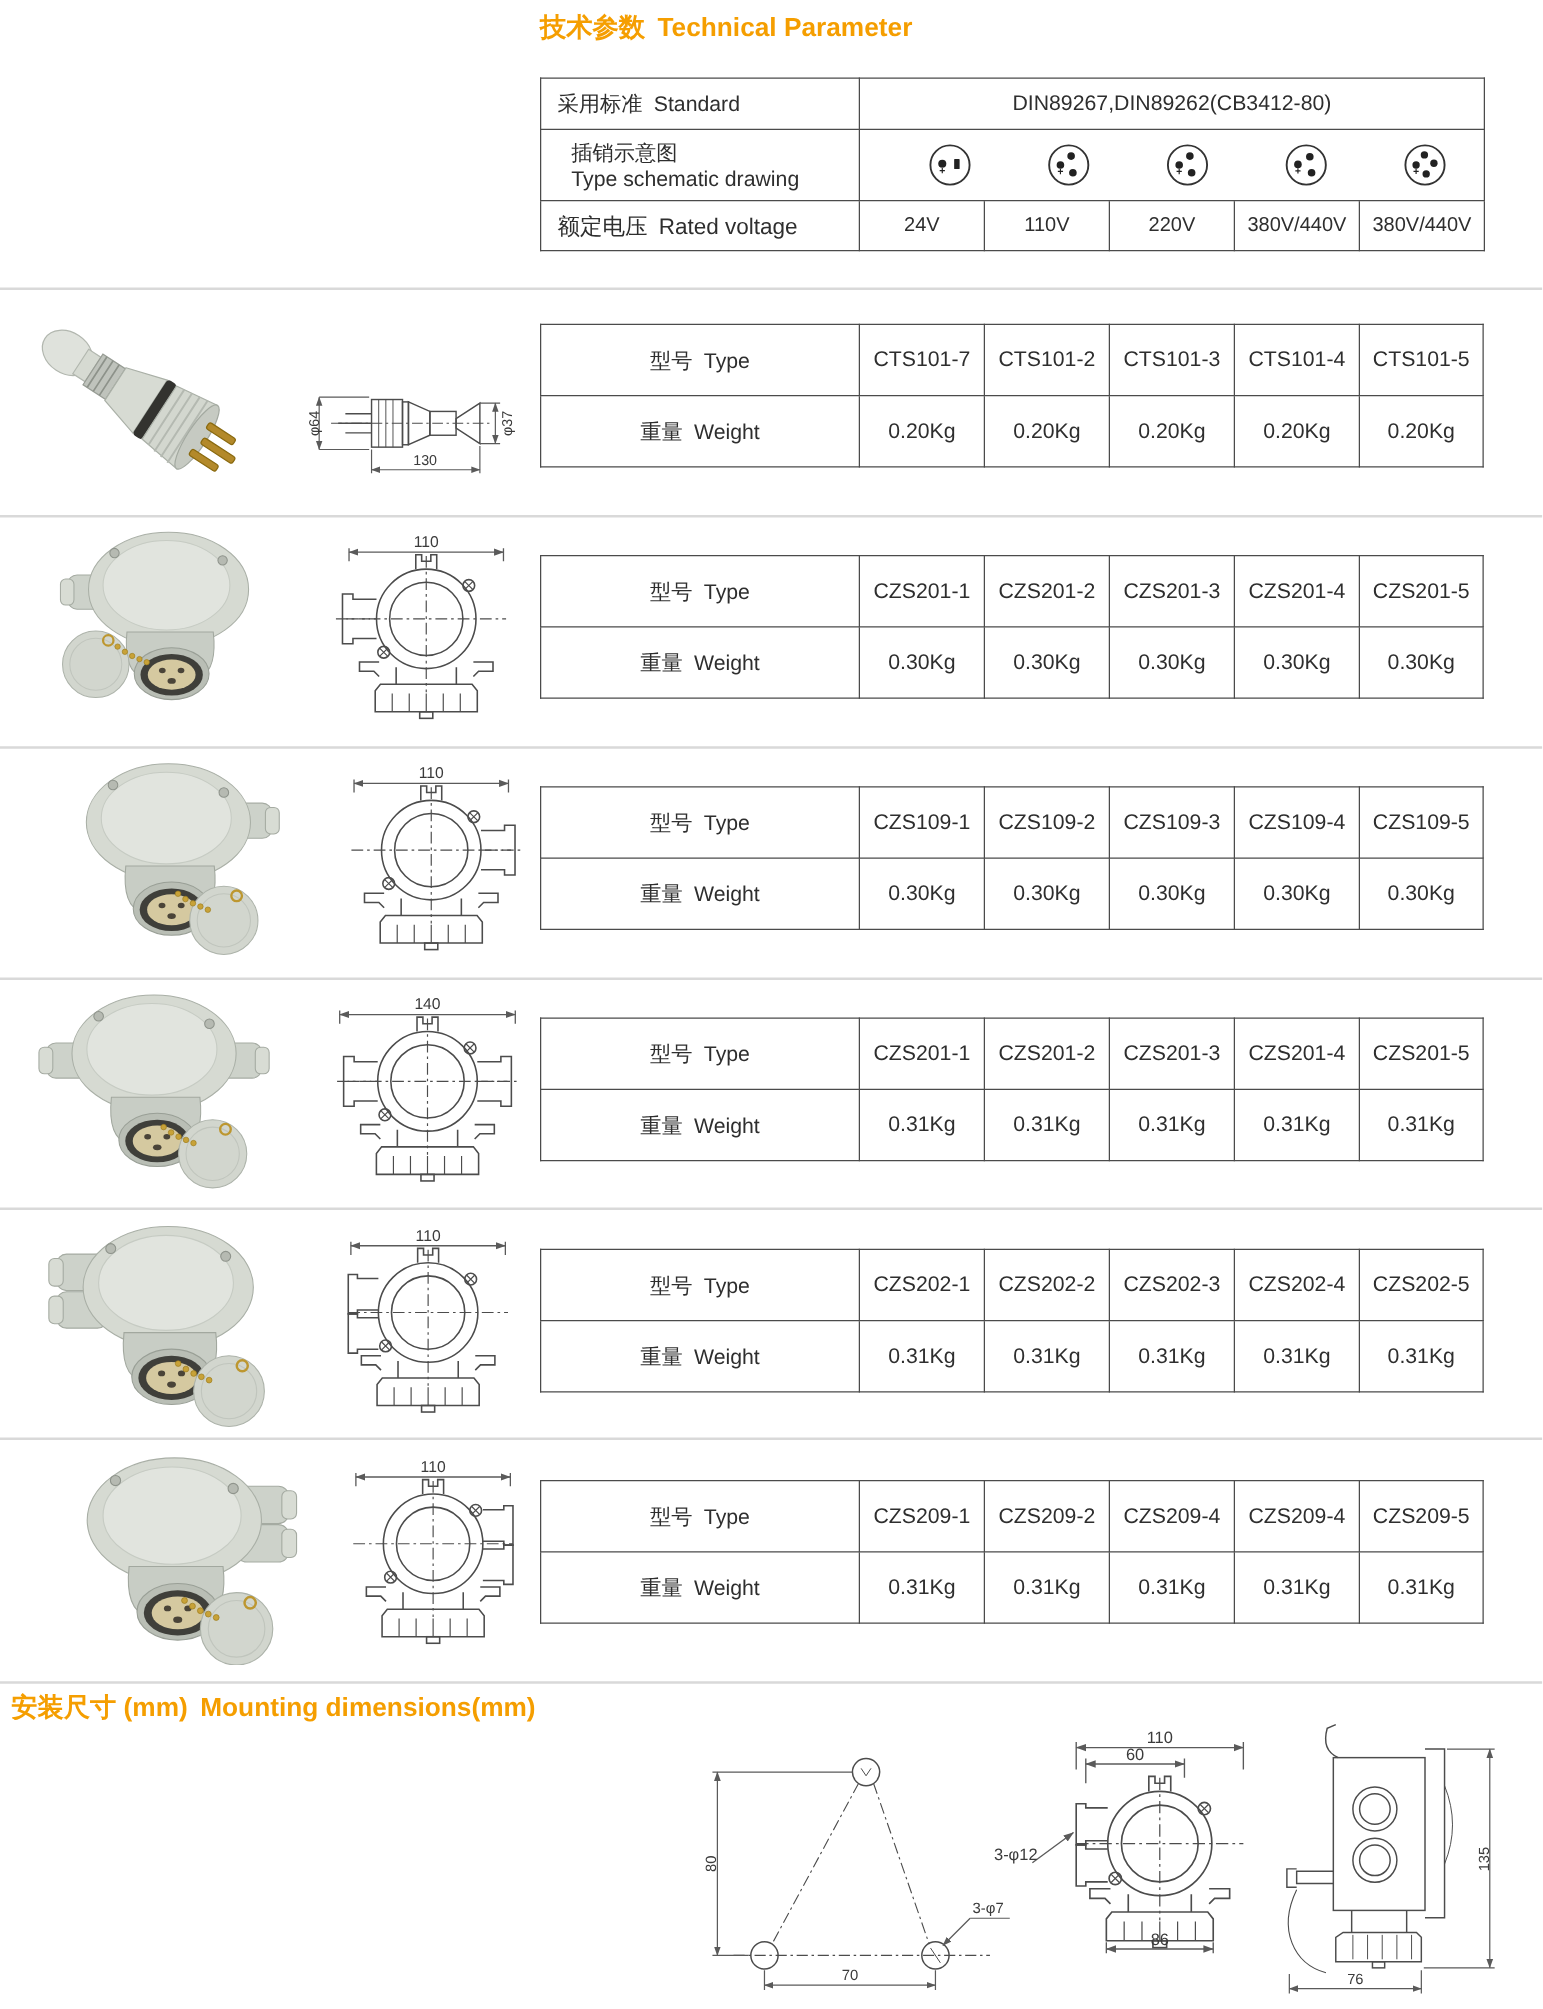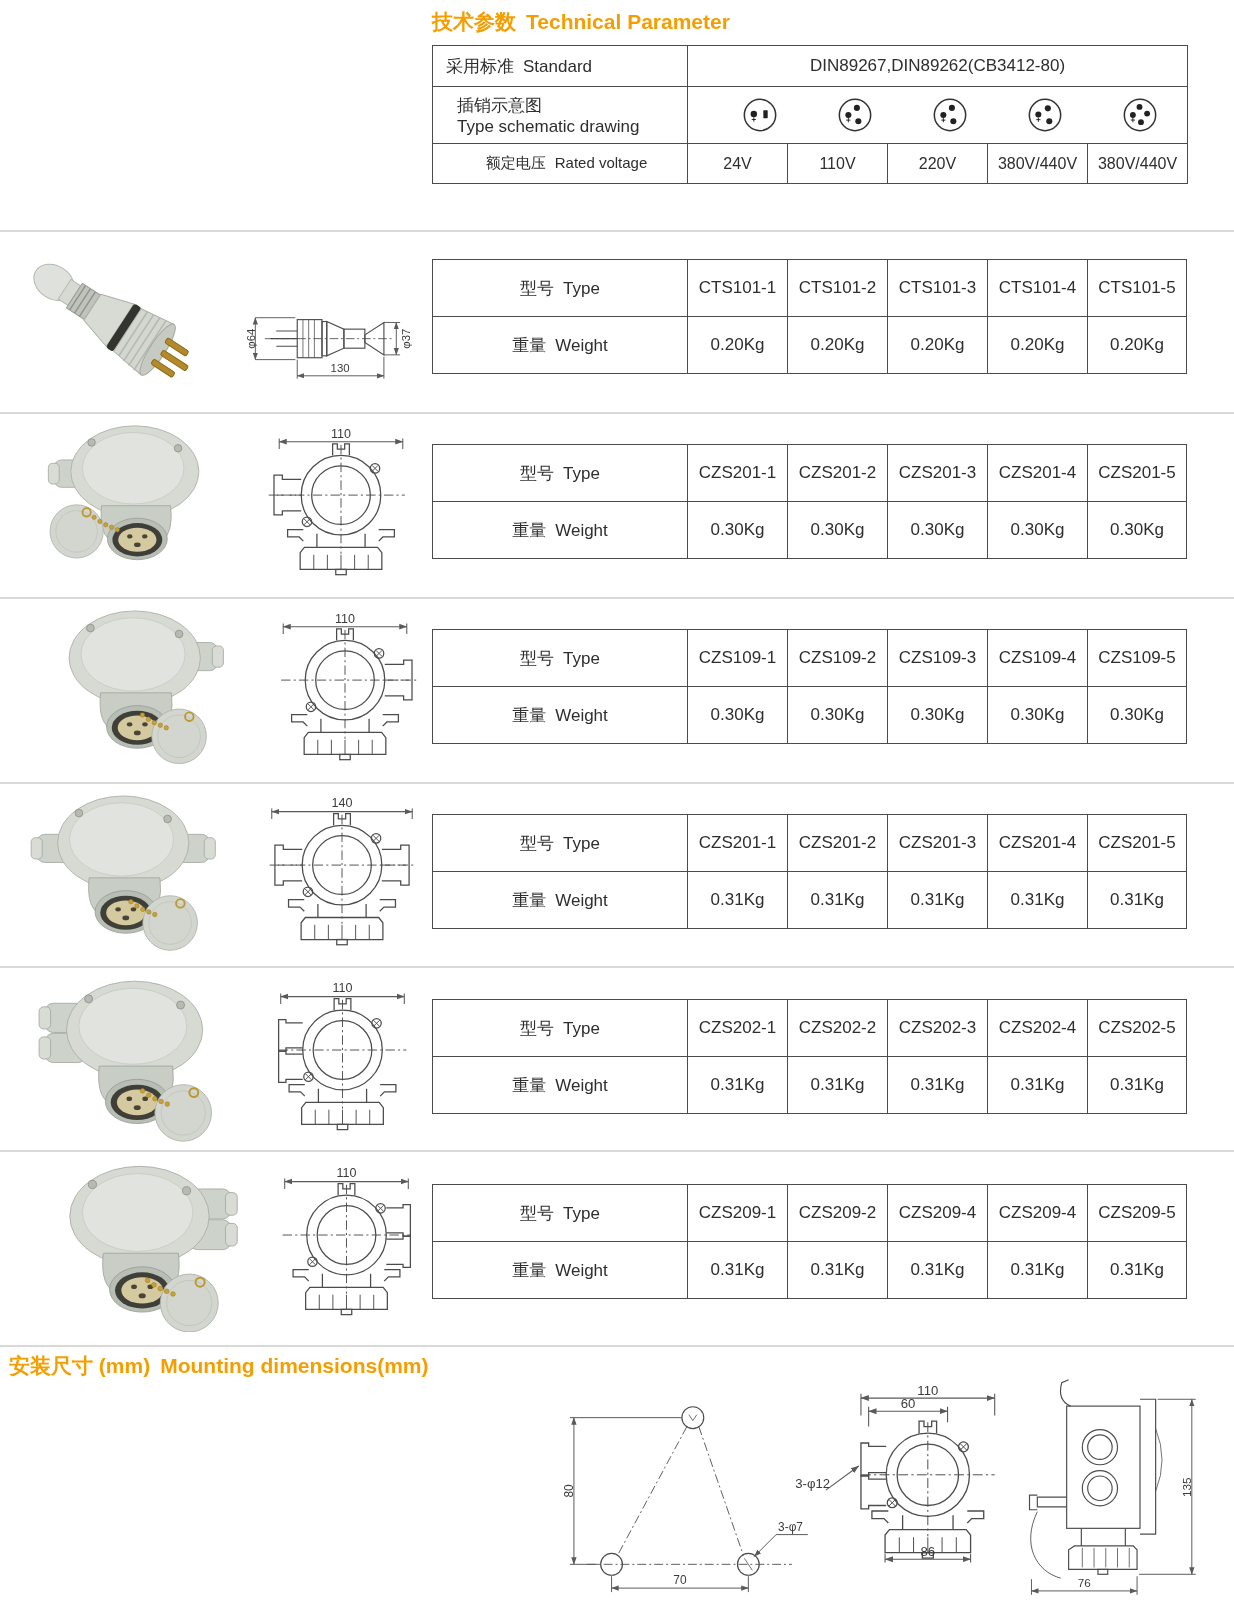--- a/index.html
+++ b/index.html
@@ -5,25 +5,25 @@
   html,body{margin:0;padding:0;background:#fff;}
   .page{position:relative;width:1234px;height:1607px;background:#fff;overflow:hidden;
         font-family:"Liberation Sans","DejaVu Sans",sans-serif;color:#2e2e2e;}
   .sec-title{position:absolute;font-size:21px;font-weight:700;color:#F59E00;white-space:nowrap;letter-spacing:0px;}
   .sec-title .en{margin-left:10px;}
   .hr{position:absolute;left:0;width:1234px;height:2px;background:#d9d9d9;}
   table{border-collapse:collapse;position:absolute;table-layout:fixed;}
   td{border:1.5px solid #4b4b4b;font-size:17px;text-align:center;vertical-align:middle;padding:0;}
   .lbl{text-align:left;padding-left:13px;}
   .gap{margin-left:9px;}
-  .ttable{left:432px;top:45px;width:755px;}
+  .ttable{left:432px;top:62px;width:755px;}
   .ttable .tr1 td{height:40px;}
   .ttable .tr3 td{height:56px;padding-left:24px;}
   .ttable .tr4 td{height:39px;font-size:16px;}
-  .ttable .tr4 td.lbl{font-size:15px;text-align:center;}
+  .ttable .tr4 td.lbl{font-size:18px;}
   .pinrow{display:flex;align-items:center;}
   .pinrow .slot{width:100px;display:flex;justify-content:center;}
   .ptable{width:754px;}
   .ptable td{height:56px;}
   .abs{position:absolute;}
   .dim{stroke:#5a5a5a;stroke-width:1;fill:none;}
   .dt{font-size:12px;fill:#3b3b3b;font-family:"Liberation Sans","DejaVu Sans",sans-serif;}
   .cl{stroke-dasharray:9 3 2 3;stroke-width:0.9;}
   .ln{stroke:#4c4c4c;fill:none;stroke-width:1.2;}
 </style>
@@ -242,21 +242,21 @@
         <col style="width:255px">
         <col style="width:100px">
         <col style="width:100px">
         <col style="width:100px">
         <col style="width:100px">
         <col style="width:99px">
       </colgroup>
     <tbody>
         <tr>
       <td><span>型号</span><span class="gap">Type</span></td>
-      <td>CTS101-1</td>
+      <td>CTS101-7</td>
           <td>CTS101-2</td>
           <td>CTS101-3</td>
           <td>CTS101-4</td>
           <td>CTS101-5</td>
     </tr>
     <tr>
       <td><span>重量</span><span class="gap">Weight</span></td>
       <td>0.20Kg</td>
           <td>0.20Kg</td>
           <td>0.20Kg</td>

